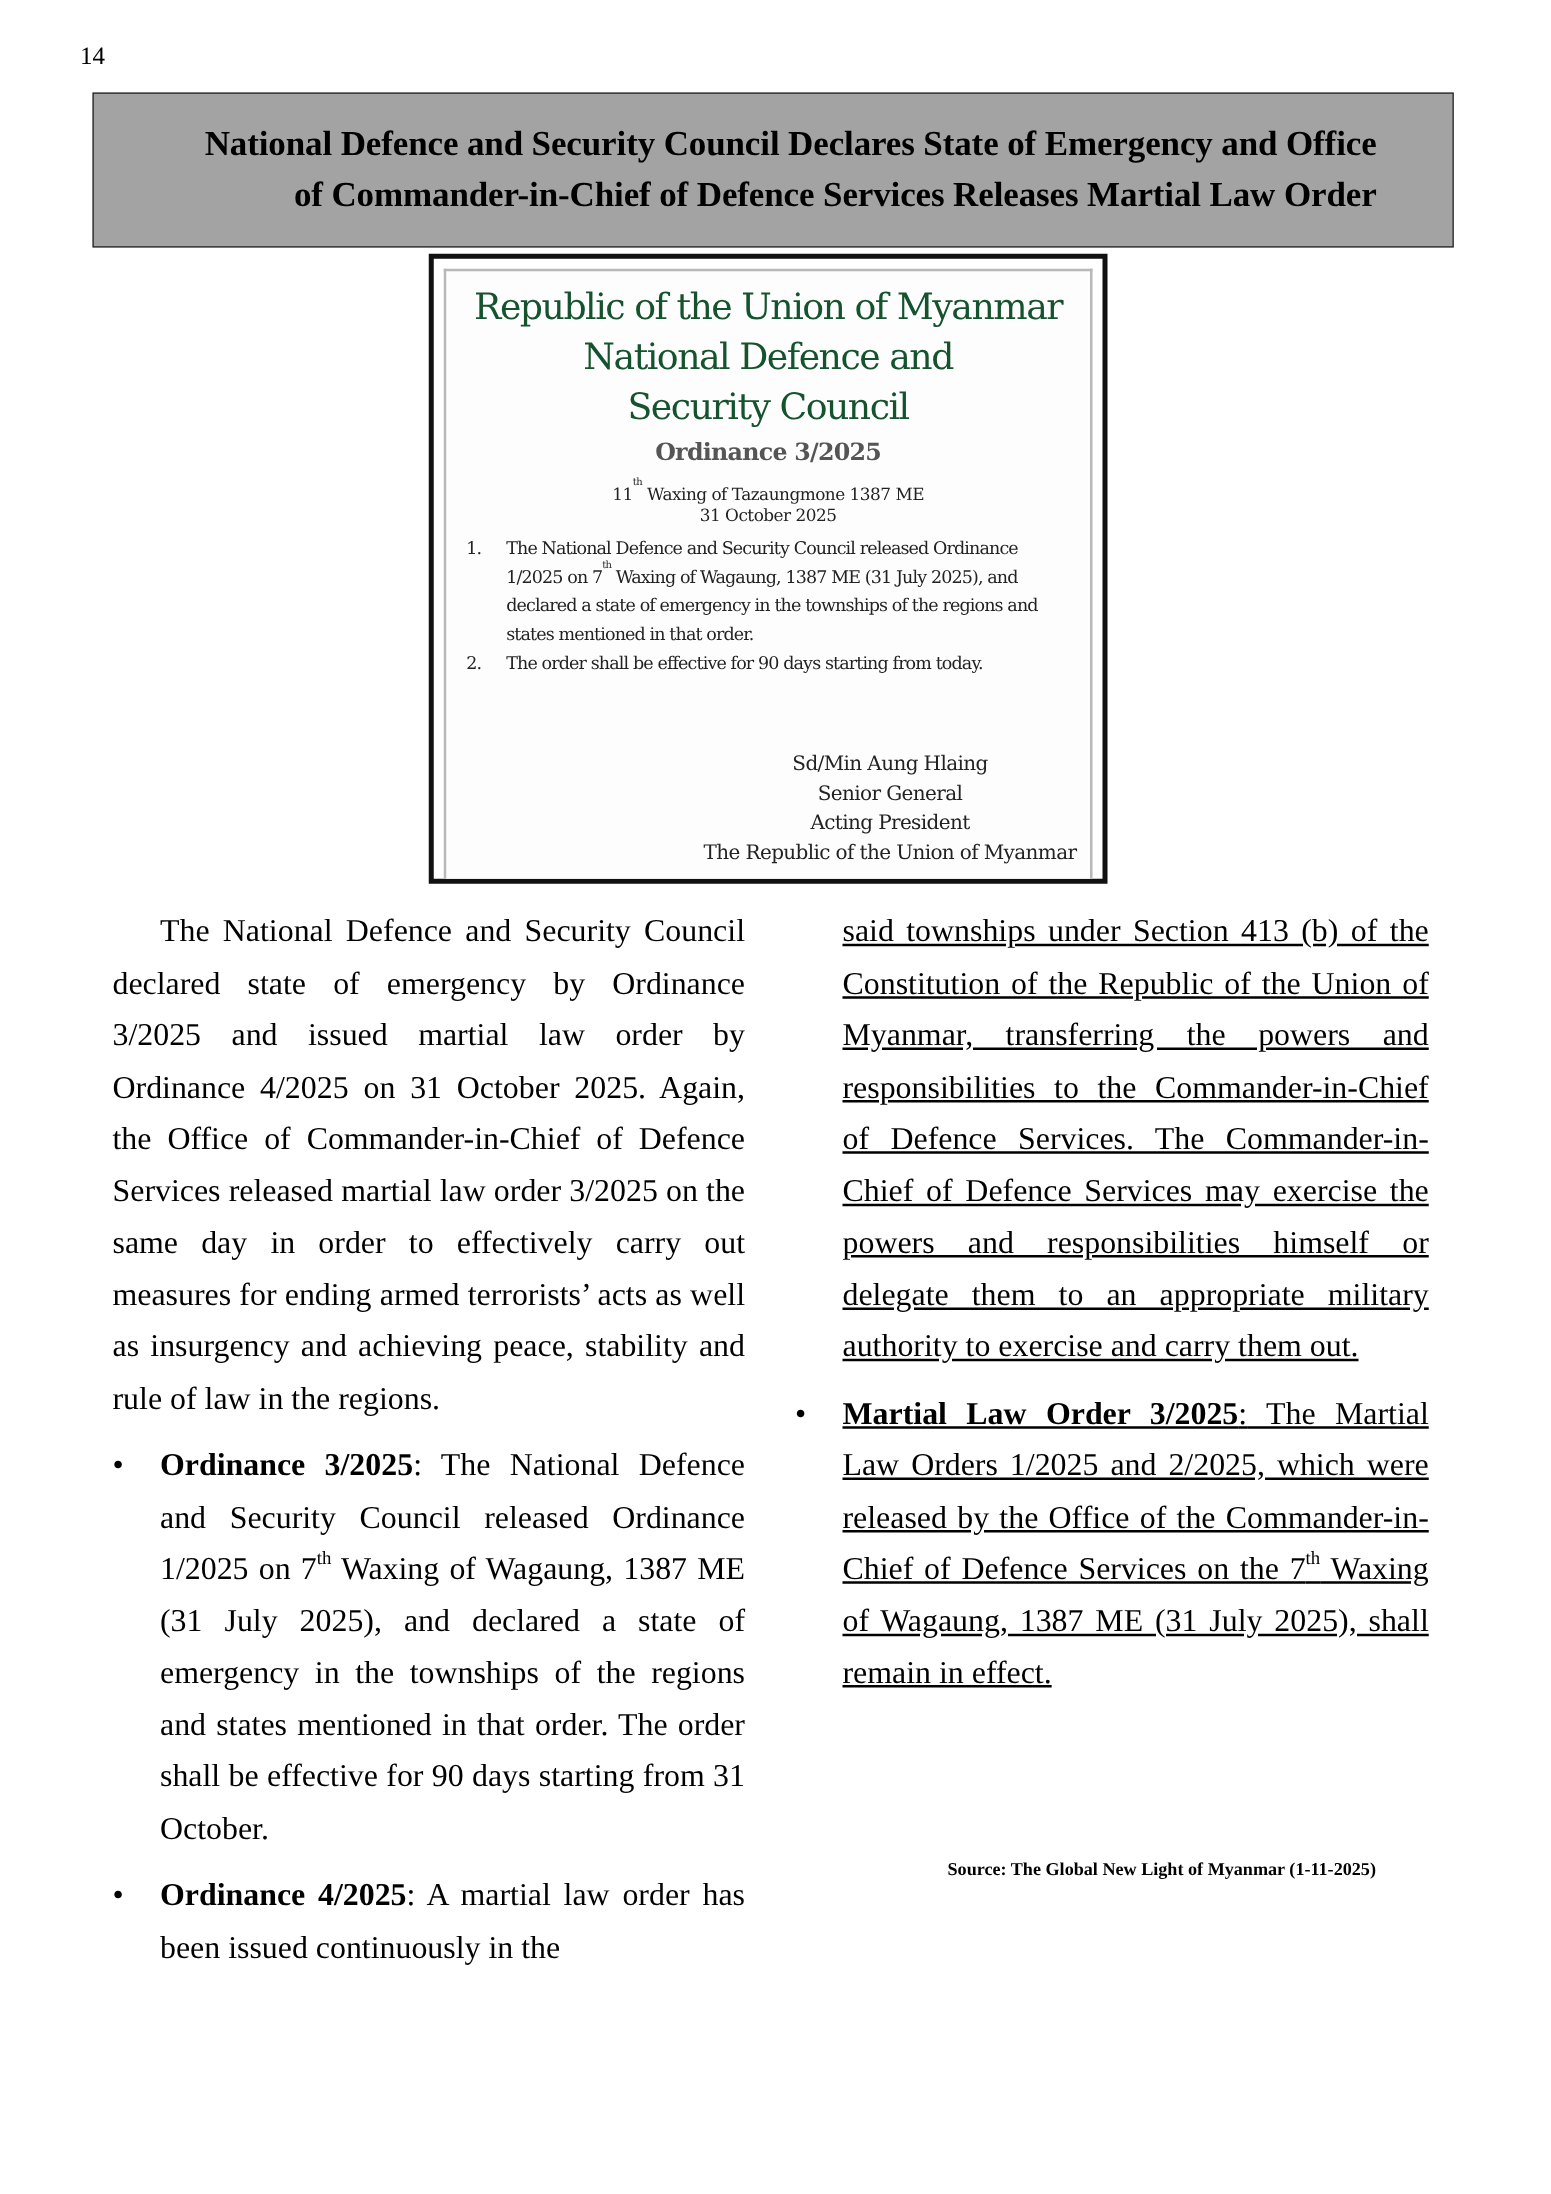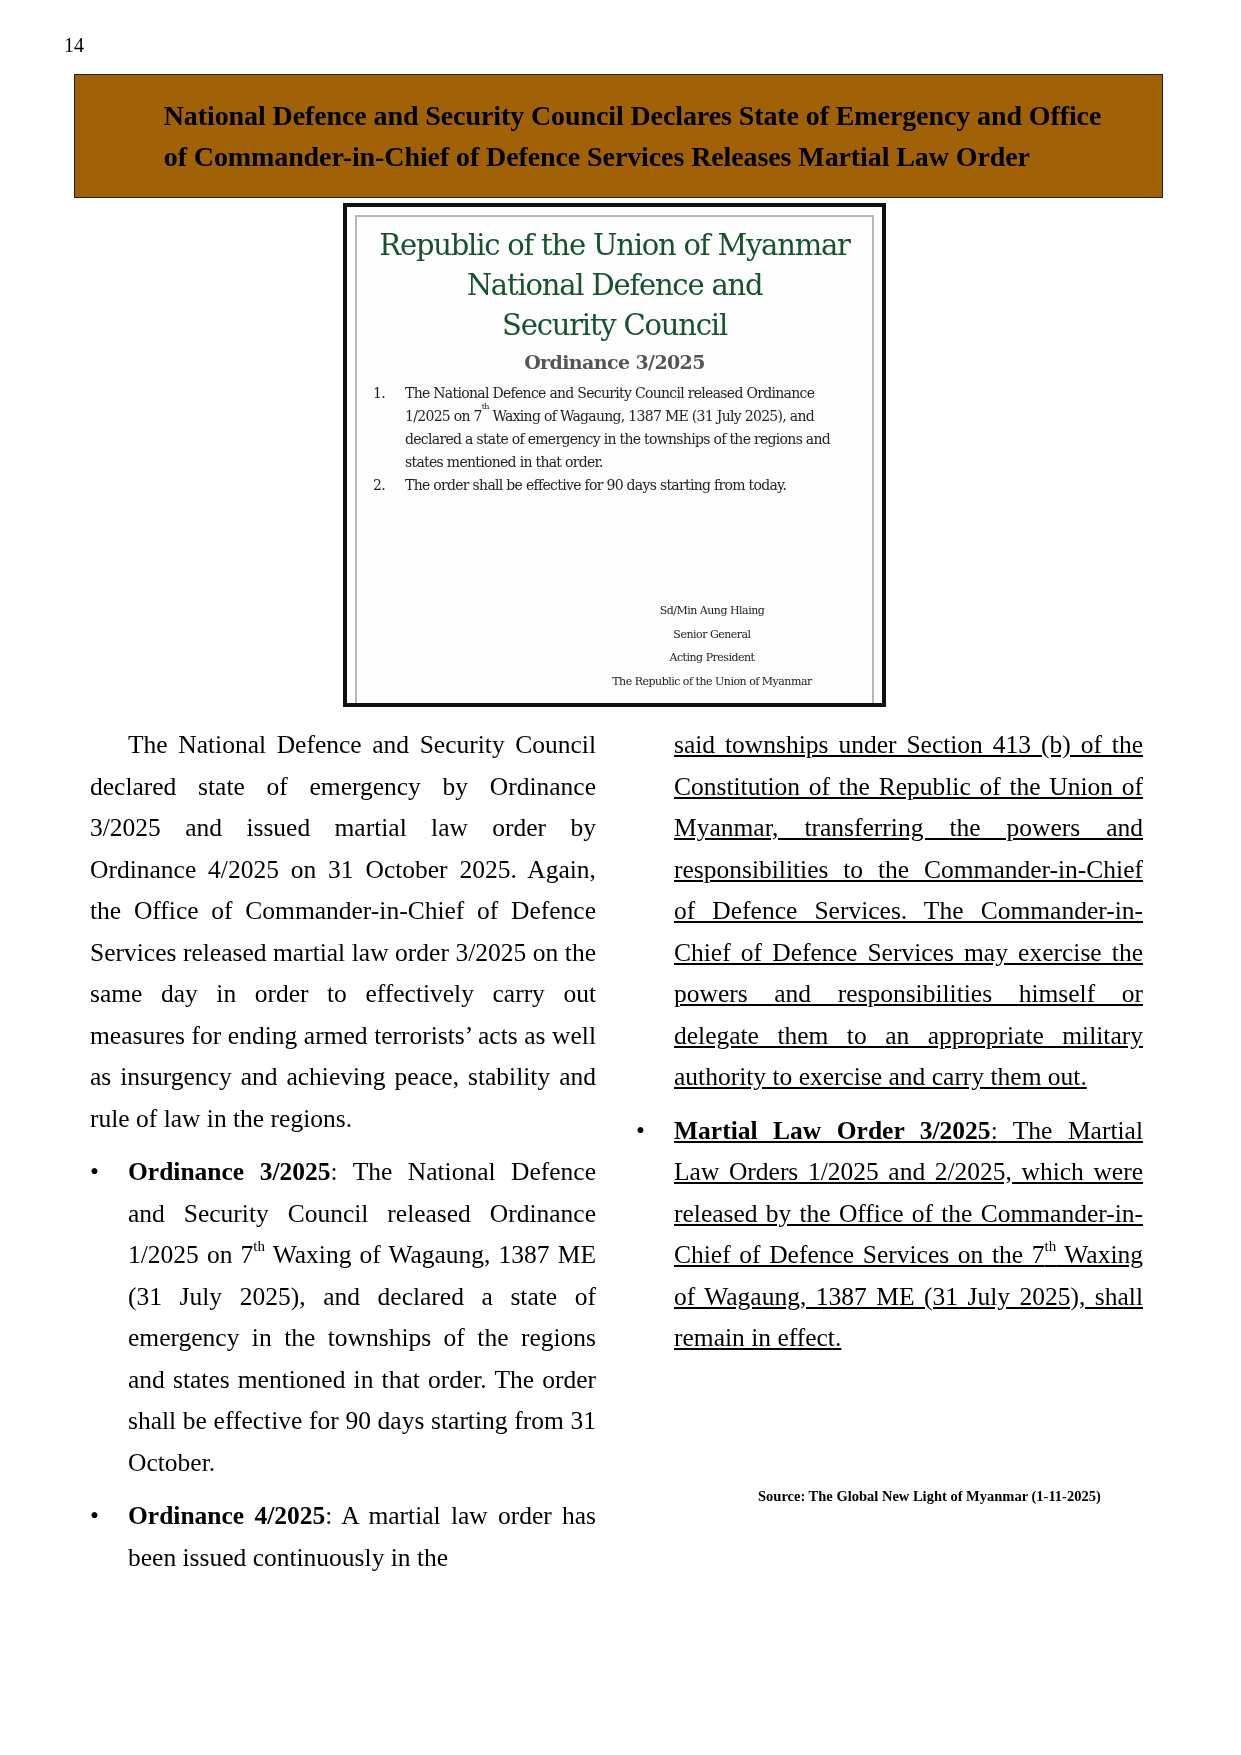--- a/index.html
+++ b/index.html
@@ -2,22 +2,22 @@
 <html><head>
 <meta charset="utf-8">
 <style>
   html, body { margin: 0; padding: 0; background: #ffffff; }
   body { width: 1241px; height: 1755px; position: relative; overflow: hidden;
          font-family: "Liberation Serif", "DejaVu Serif", serif; color: #000; }
 
   .page-number { position: absolute; left: 64px; top: 34px; font-size: 20px; font-weight: normal; }
 
   .title-box { position: absolute; left: 74px; top: 74px; width: 1089px; height: 124px;
-               background: #a16207; border: 1.5px solid #222; box-sizing: border-box;
-               display: flex; align-items: center; justify-content: center; text-align: left; padding-left: 28px; }
+               background: #a3a3a3; border: 1.5px solid #222; box-sizing: border-box;
+               display: flex; align-items: center; justify-content: center; text-align: right; padding-left: 28px; }
   .title-box h1 { margin: 0; font-size: 28px; line-height: 41px; font-weight: bold; letter-spacing: -0.1px; }
 
   .notice-frame { position: absolute; left: 343px; top: 203px; width: 543px; height: 504px;
                   border: 4px solid #111; box-sizing: border-box; background: #fff; }
   .notice-inner { position: absolute; left: 8px; top: 8px; right: 8px; bottom: 0px;
                   border: 2px solid #b8b8b8; border-bottom: none; box-sizing: border-box;
                   background: #fdfdfd; color: #2a2a2a; }
   .notice-org { text-align: center; font-family: "DejaVu Serif", serif; font-size: 29px;
                 line-height: 40px; margin-top: 8px; letter-spacing: -1.2px; color: #14532d; }
   .notice-decl { text-align: center; font-family: "DejaVu Serif", serif; font-weight: bold;
@@ -25,21 +25,21 @@
   .notice-date { text-align: center; font-family: "DejaVu Serif", serif; font-size: 13.5px;
                  line-height: 17px; margin-top: 10px; letter-spacing: -0.4px; color: #222; }
   .notice-date sup { font-size: 8px; }
   .notice-list { margin: 6px 0 0 0; padding: 0 14px 0 16px; list-style: none;
                  font-family: "DejaVu Serif", serif; font-size: 14px; line-height: 23px;
                  letter-spacing: -0.7px; color: #222; }
   .notice-list li { display: flex; }
   .notice-list .num { width: 32px; flex: none; }
   .notice-list sup { font-size: 8px; }
   .notice-sign { position: absolute; left: 180px; width: 350px; top: 382px; text-align: center;
-                 font-family: "DejaVu Serif", serif; font-size: 11px; line-height: 23.5px;
+                 font-family: "DejaVu Serif", serif; font-size: 16px; line-height: 23.5px;
                  letter-spacing: -0.5px; color: #222; }
 
   .col { position: absolute; top: 724px; font-size: 25.5px; line-height: 41.5px; text-align: justify; }
   .col-left { left: 90px; width: 506px; }
   .col-right { left: 674px; width: 469px; text-decoration: underline; }
   .col p { margin: 0; }
   .indent { text-indent: 38px; }
   .bullet-item { position: relative; padding-left: 38px; margin-top: 12px; }
   .bullet-dot { position: absolute; left: 0px; top: 0; }
   .bullet-item b { font-weight: bold; }
@@ -61,20 +61,24 @@
 
 <div class="notice-frame">
   <div class="notice-inner">
     <div class="notice-org">
       <div>Republic of the Union of Myanmar</div>
       <div>National Defence and</div>
       <div>Security Council</div>
     </div>
     <div class="notice-decl">
       <div>Ordinance 3/2025</div>
+    </div>
+    <div class="notice-date">
+      <div><span>11</span><sup>th</sup><span> Waxing of Tazaungmone 1387 ME</span></div>
+      <div>31 October 2025</div>
     </div>
     <ol class="notice-list">
       <li>
         <span class="num">1.</span>
         <span><span>The National Defence and Security Council released Ordinance 1/2025 on 7</span><sup>th</sup><span> Waxing of Wagaung, 1387 ME (31 July 2025), and declared a state of emergency in the townships of the regions and states mentioned in that order.</span></span>
       </li>
       <li>
         <span class="num">2.</span>
         <span>The order shall be effective for 90 days starting from today.</span>
       </li>

